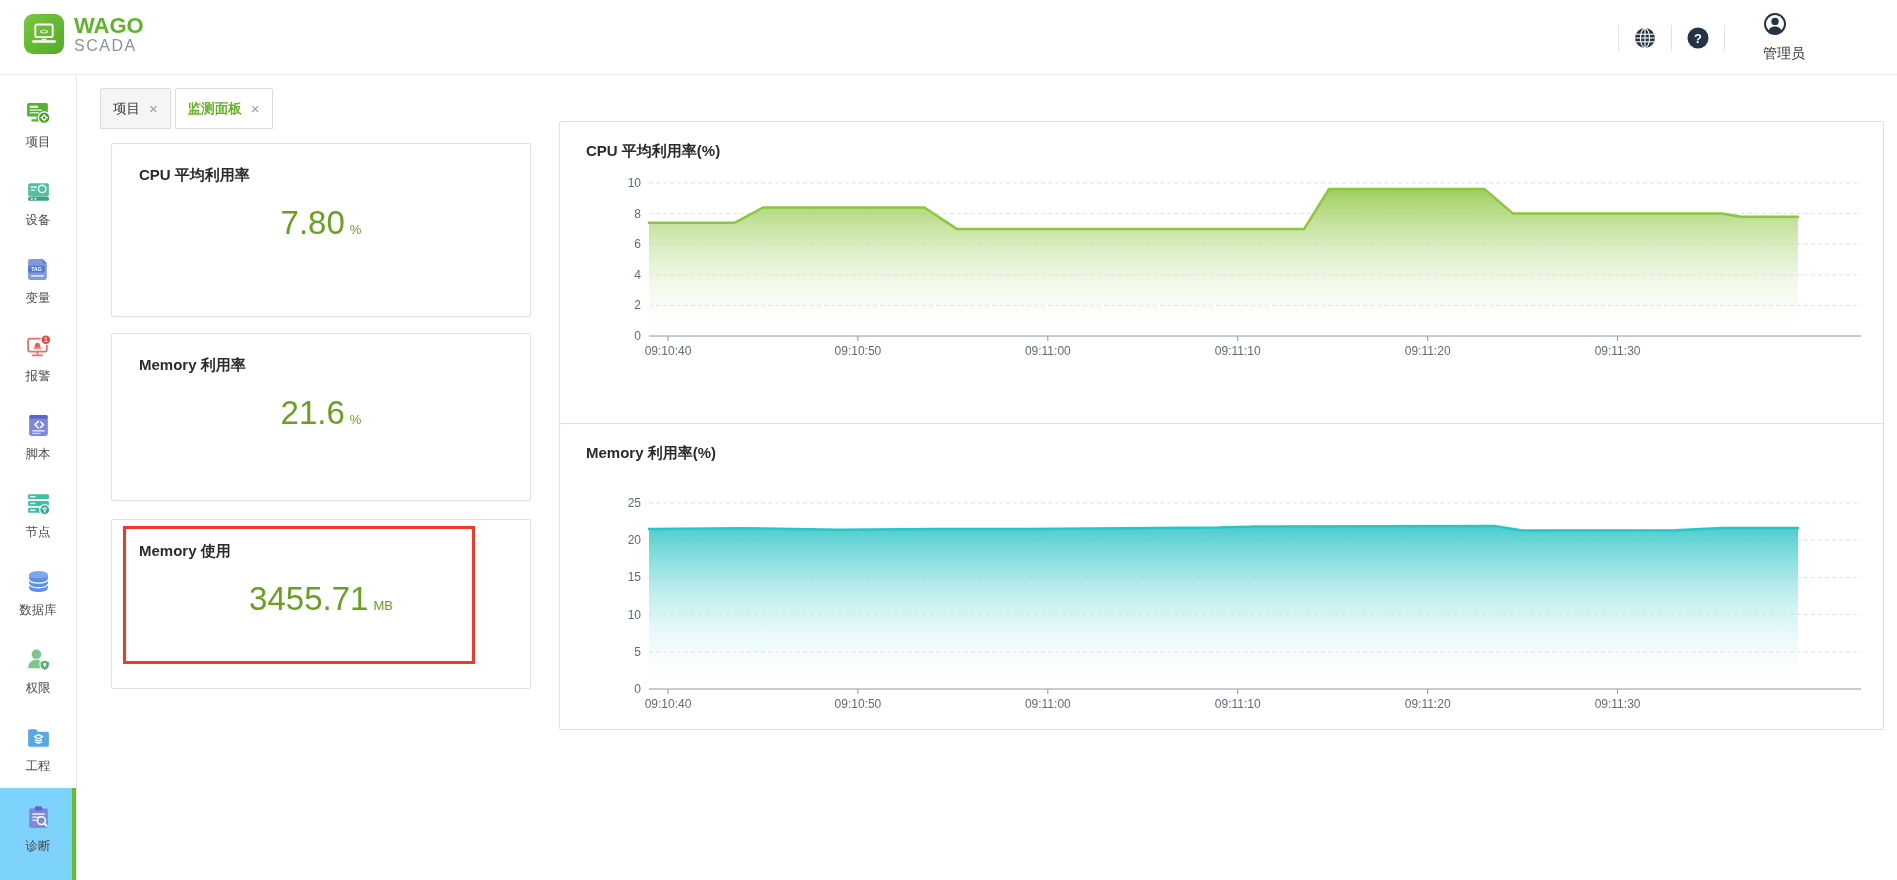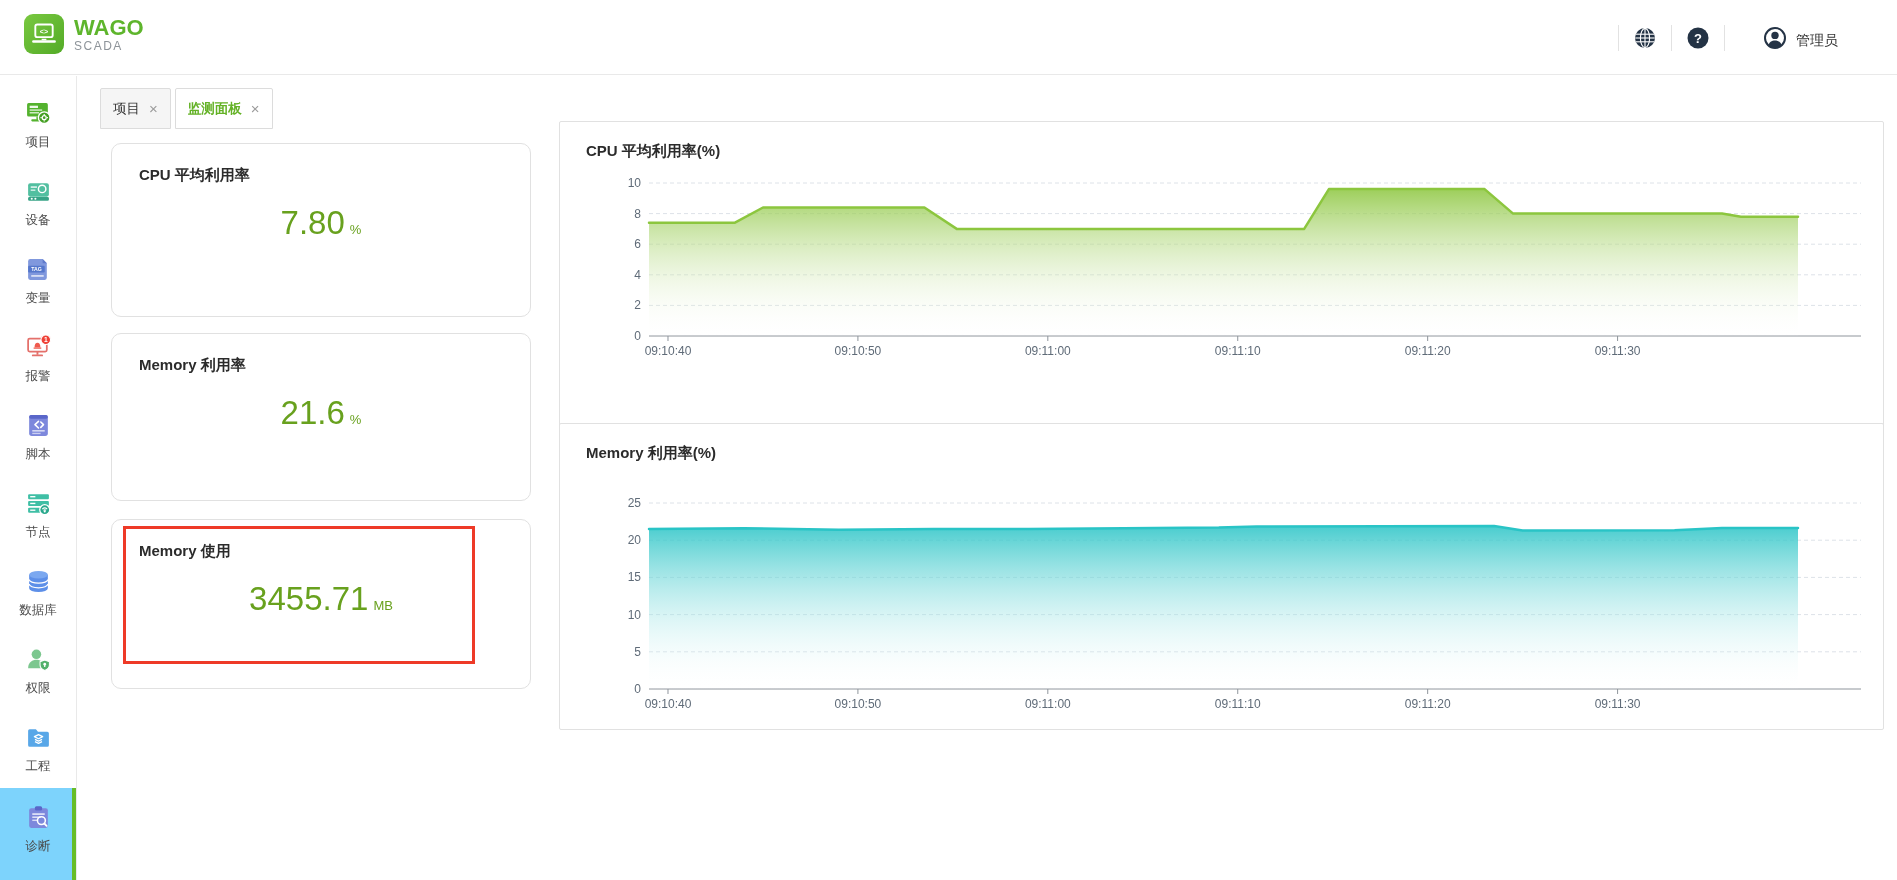--- a/index.html
+++ b/index.html
@@ -6,25 +6,25 @@
   body{width:1897px;height:880px;position:relative;background:#fff;overflow:hidden;
        font-family:"Liberation Sans",sans-serif;color:#333;}
 
   
   .header{position:absolute;left:0;top:0;width:100%;height:75px;background:#fff;
           border-bottom:1px solid #e9e9e9;box-sizing:border-box;z-index:5;}
   .logo{position:absolute;left:24px;top:14px;display:flex;align-items:center;gap:10px;}
   .logo-badge{width:40px;height:40px;border-radius:9px;background:linear-gradient(135deg,#79c840,#53ab27);
               display:flex;align-items:center;justify-content:center;}
   .brand-name{font-weight:bold;font-size:22px;color:#5eb52c;line-height:1.1;}
-  .brand-sub{font-size:12px;color:#8d9399;letter-spacing:1.5px;line-height:1.05;}
+  .brand-sub{font-size:16px;color:#8d9399;letter-spacing:1.5px;line-height:1.05;}
   .header-right{position:absolute;left:1604px;top:0;height:75px;display:flex;align-items:center;}
   .hsep{width:1px;height:26px;background:#e2e2e2;margin:0 14px;}
   .hicon{width:24px;height:24px;cursor:pointer;}
-  .user-chip{display:flex;align-items:flex-end;gap:9px;margin-left:24px;cursor:pointer;}
+  .user-chip{display:flex;align-items:flex-start;gap:9px;margin-left:24px;cursor:pointer;flex-direction:column;}
   .user-label{font-size:14px;color:#333;}
 
   
   .sidebar{position:absolute;left:0;top:76px;bottom:0;width:77px;background:#fff;
            border-right:1px solid #e9e9e9;box-sizing:border-box;display:flex;
            flex-direction:column;padding-top:10px;z-index:4;}
   .side-item{height:78px;display:flex;flex-direction:column;align-items:center;
              justify-content:center;gap:7px;cursor:pointer;}
   .side-item.active{flex:1;justify-content:flex-start;padding-top:16px;background:#7dd3fc;
                     box-shadow:inset -4px 0 0 #67bd27;}
@@ -33,21 +33,21 @@
   
   .tabs{position:absolute;left:100px;top:88px;display:flex;gap:4px;z-index:3;}
   .tab{height:41px;box-sizing:border-box;border:1px solid #dcdcdc;background:#f5f5f5;
        display:flex;align-items:center;padding:0 12px;font-size:13.5px;color:#333;
        border-radius:2px 2px 0 0;cursor:pointer;}
   .tab.active{background:#fff;color:#64b226;font-weight:bold;}
   .tab-close{margin-left:9px;color:#9b9b9b;font-size:15px;font-weight:normal;cursor:pointer;}
 
   
   .card{position:absolute;left:111px;width:420px;background:#fff;border:1px solid #e1e1e1;
-        border-radius:10px;box-sizing:border-box;}
+        border-radius:2px;box-sizing:border-box;}
   #card-cpu{top:143px;height:174px;}
   #card-mem{top:333px;height:168px;}
   #card-memuse{top:519px;height:170px;}
   .card-title{position:absolute;left:27px;top:22px;font-size:15px;font-weight:bold;color:#2b2b2b;}
   .card-value{position:absolute;left:0;right:0;top:60px;text-align:center;
               font-size:33px;color:#68a11e;}
   .card-unit{font-size:13px;margin-left:5px;color:#68a11e;}
   .highlight-box{position:absolute;left:11px;top:6px;width:346px;height:132px;
                  border:3px solid #ee3a27;pointer-events:none;}
 

